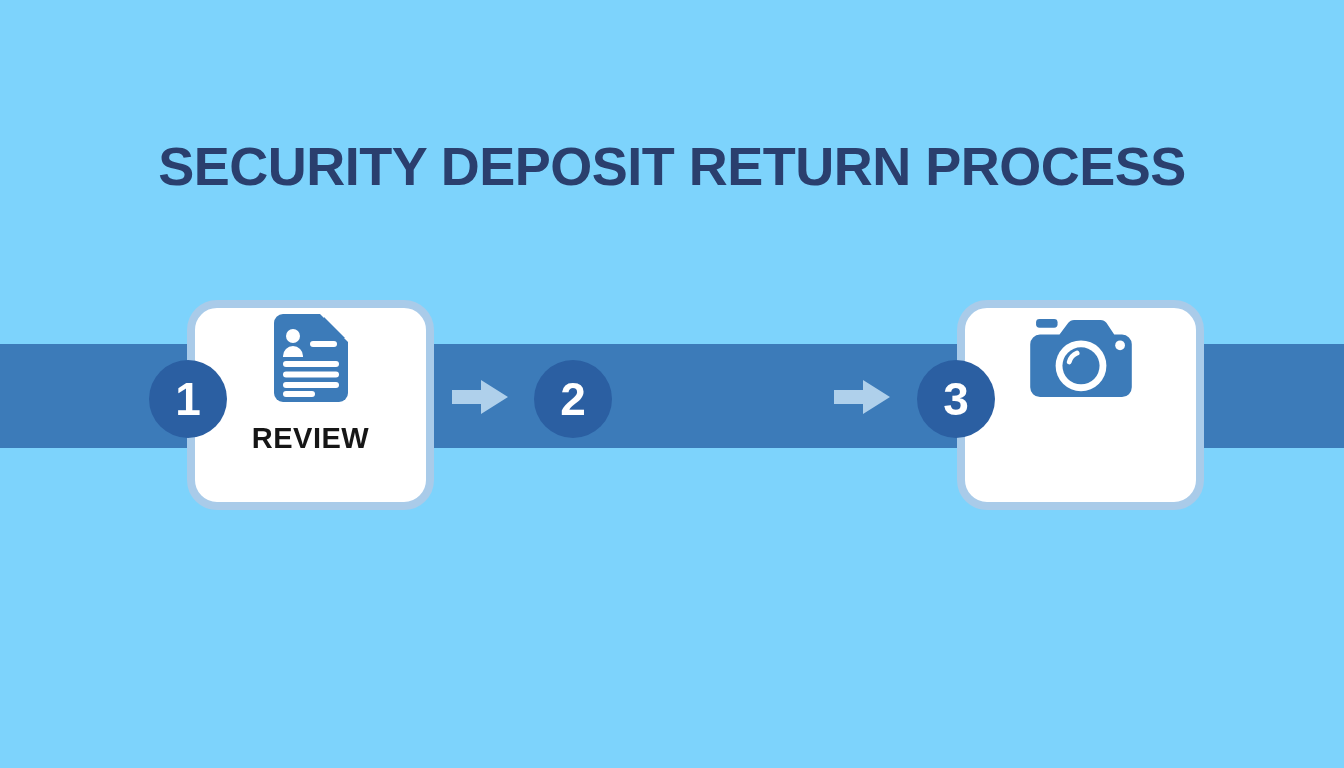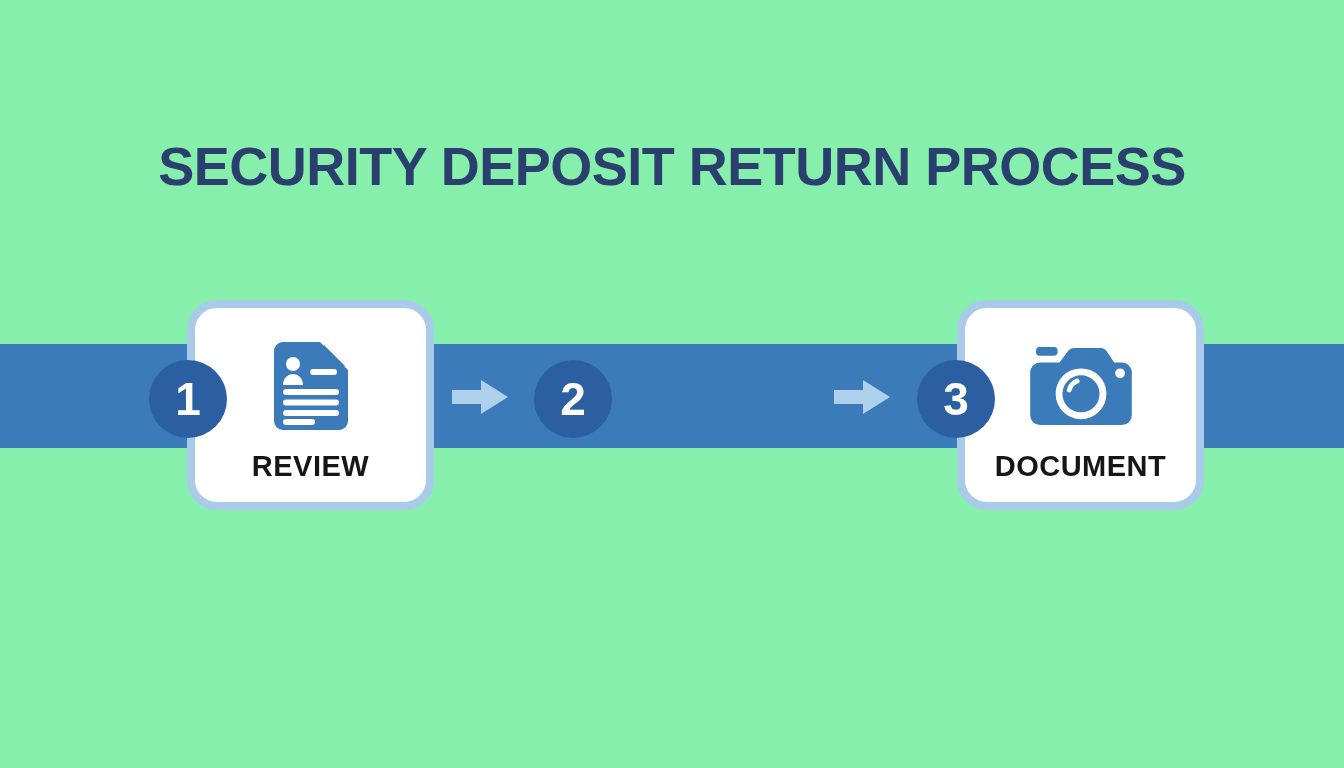--- a/index.html
+++ b/index.html
@@ -5,21 +5,21 @@
   html, body {
     margin: 0;
     padding: 0;
     background: #e8e8e8;
     font-family: "Liberation Sans", sans-serif;
   }
   .canvas {
     position: relative;
     width: 1344px;
     height: 768px;
-    background: #86efac;
+    background: #7dd3fc;
     overflow: hidden;
     margin: 0 auto;
   }
   .page-title {
     position: absolute;
     top: 138px;
     left: 0;
     width: 100%;
     text-align: center;
     font-size: 54px;
@@ -44,21 +44,20 @@
     width: 247px;
     height: 210px;
     box-sizing: border-box;
     background: #ffffff;
     border: 8px solid #a9cbe9;
     border-radius: 30px;
     z-index: 2;
     display: flex;
     flex-direction: column;
     align-items: center;
-    padding-top: 28px;
   }
   .card-1 { left: 187px; }
   .card-2 { left: 572px; }
   .card-3 { left: 957px; }
   .icon-box {
     height: 100px;
     display: flex;
     align-items: center;
     justify-content: center;
   }
@@ -132,21 +131,20 @@
     <div class="icon-box">
       <svg width="102" height="84" viewBox="0 0 104 86" aria-hidden="true">
         <rect x="6" y="3" width="22" height="9" rx="3.5" fill="#3c7bb9"></rect>
         <path d="M10 19 H30 L39 7 Q41 4 45 4 H72 Q76 4 78 7 L86 19 H94 A10 10 0 0 1 104 29 V73 A10 10 0 0 1 94 83 H10 A10 10 0 0 1 0 73 V29 A10 10 0 0 1 10 19 Z" fill="#3c7bb9"></path>
         <circle cx="52" cy="51" r="26" fill="#ffffff"></circle>
         <circle cx="52" cy="51" r="19" fill="#3c7bb9"></circle>
         <path d="M40 47 A14 14 0 0 1 48 38" stroke="#ffffff" stroke-width="5" stroke-linecap="round" fill="none"></path>
         <circle cx="92" cy="30" r="5" fill="#ffffff"></circle>
       </svg>
     </div>
-    <div class="step-label">DOCUMENT</div>
   </div>
 
   <div class="num-badge badge-1">
     <span>1</span>
   </div>
   <div class="num-badge badge-2">
     <span>2</span>
   </div>
   <div class="num-badge badge-3">
     <span>3</span>

